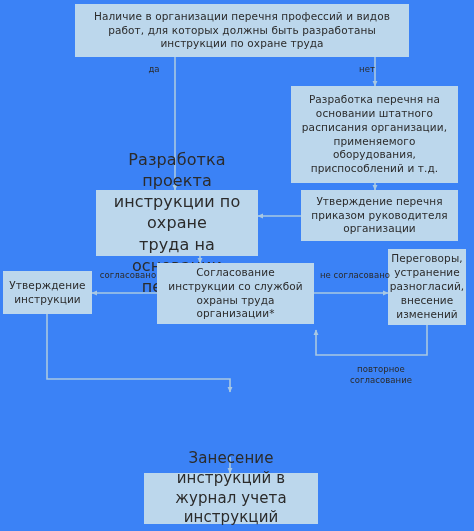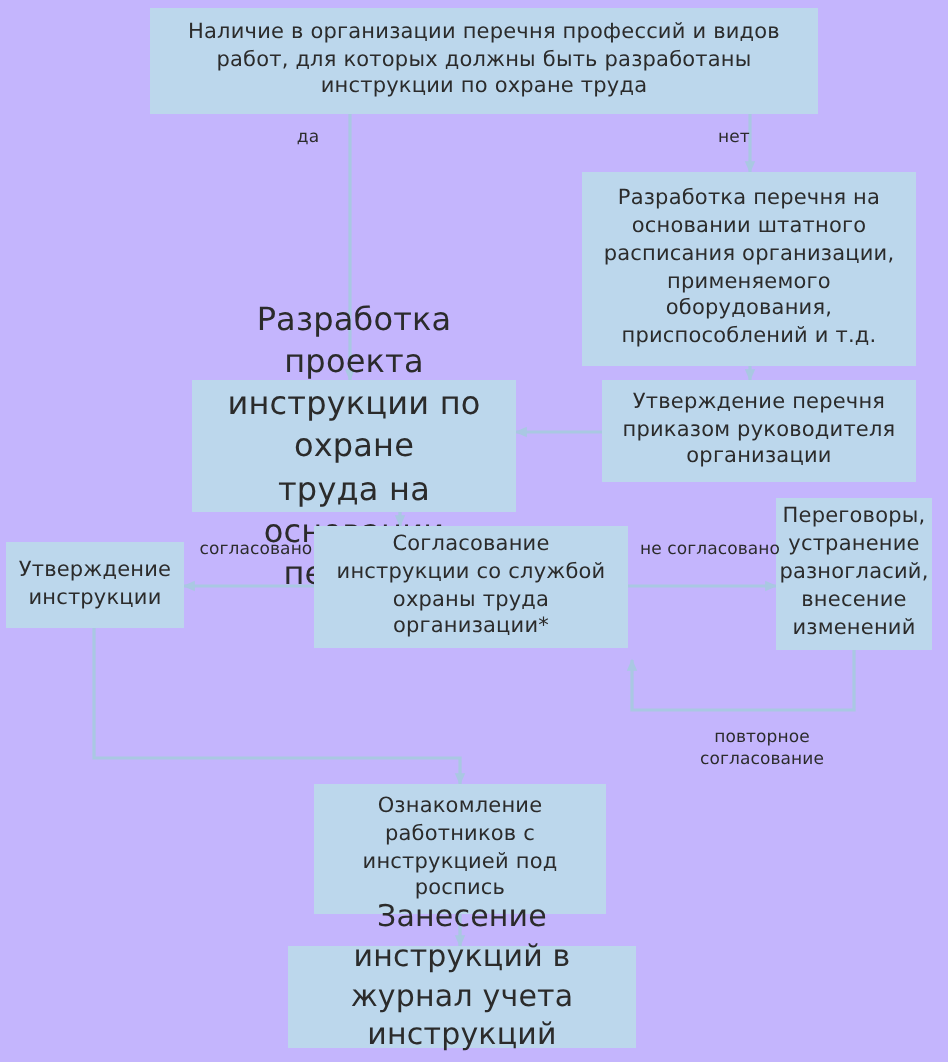--- a/index.html
+++ b/index.html
@@ -4,21 +4,21 @@
 <style>
   html, body {
     margin: 0;
     padding: 0;
     background: #ffffff;
   }
   #canvas {
     position: relative;
     width: 474px;
     height: 531px;
-    background: #c4b5fd;
+    background: #3b82f6;
     font-family: "DejaVu Sans", "Liberation Sans", sans-serif;
     overflow: hidden;
   }
   #svg-layer {
     position: absolute;
     left: 0;
     top: 0;
     width: 474px;
     height: 531px;
     pointer-events: none;
@@ -131,24 +131,20 @@
 инструкции со службой
 охраны труда
 организации*</div>
   <div class="node" id="n-approve-i">Утверждение
 инструкции</div>
   <div class="node" id="n-negot">Переговоры,
 устранение
 разногласий,
 внесение
 изменений</div>
-  <div class="node" id="n-familiar">Ознакомление
-работников с
-инструкцией под
-роспись</div>
   <div class="node" id="n-journal">Занесение инструкций в
 журнал учета инструкций
 по охране труда</div>
 
   <div class="edge-label" id="l-yes">да</div>
   <div class="edge-label" id="l-no">нет</div>
   <div class="edge-label" id="l-ok">согласовано</div>
   <div class="edge-label" id="l-notok">не согласовано</div>
   <div class="edge-label" id="l-repeat">повторное
 согласование</div>

